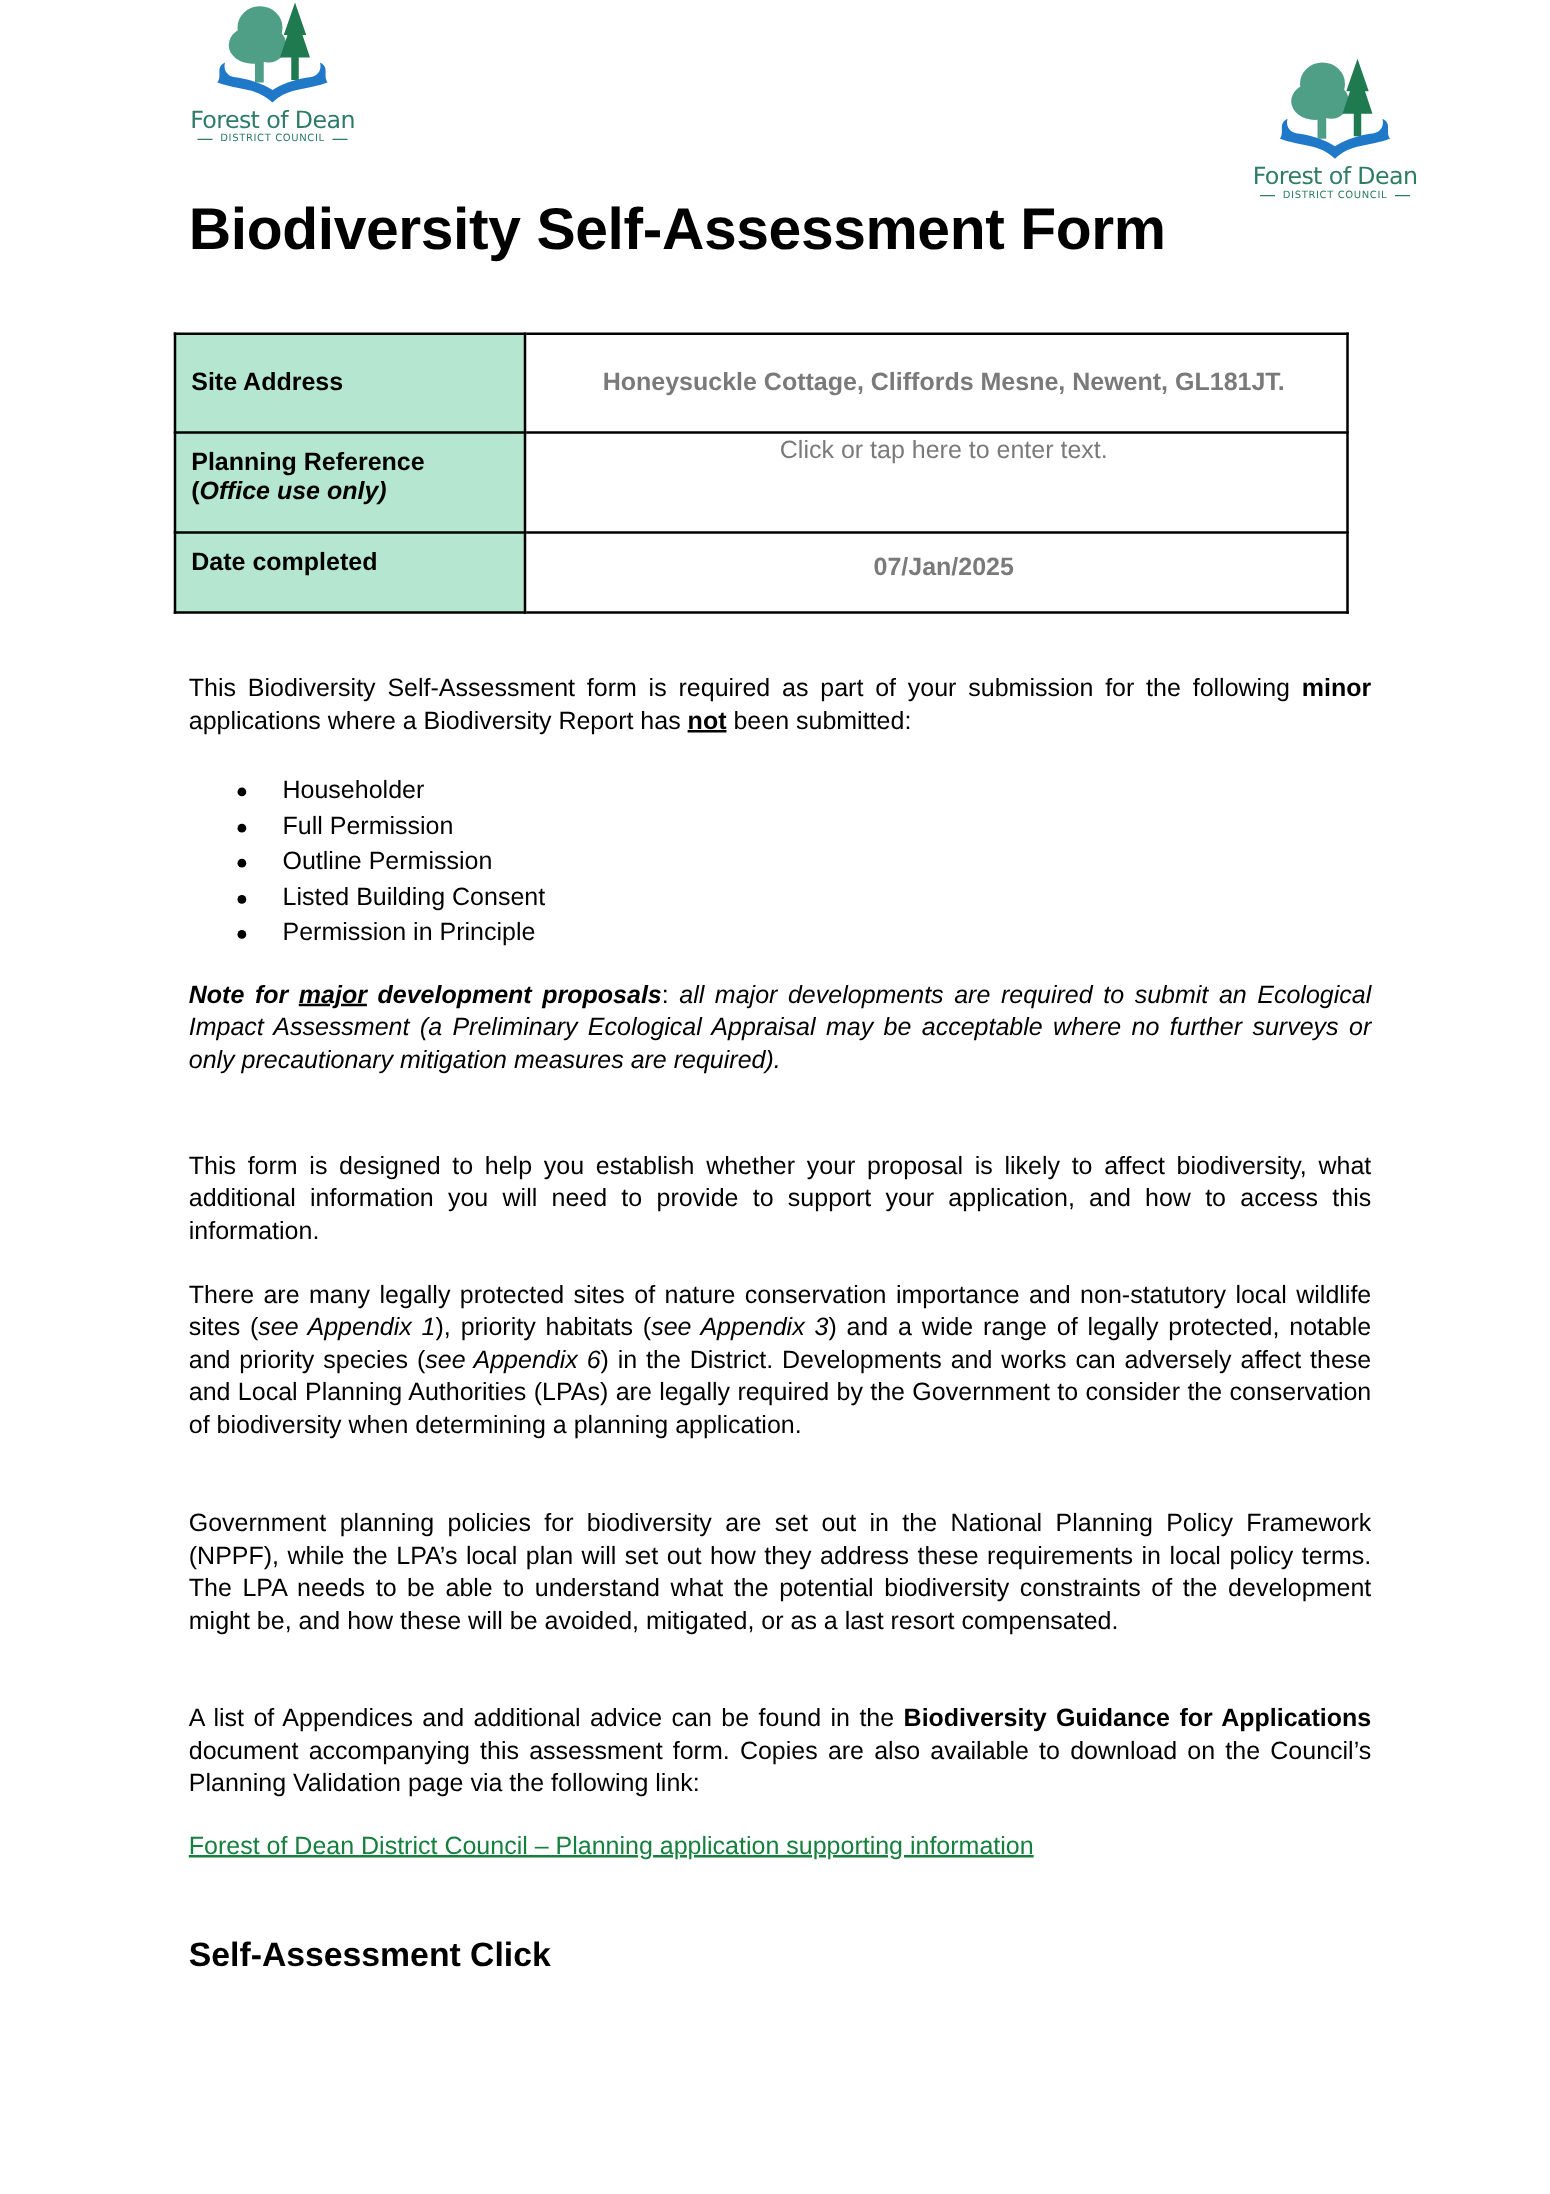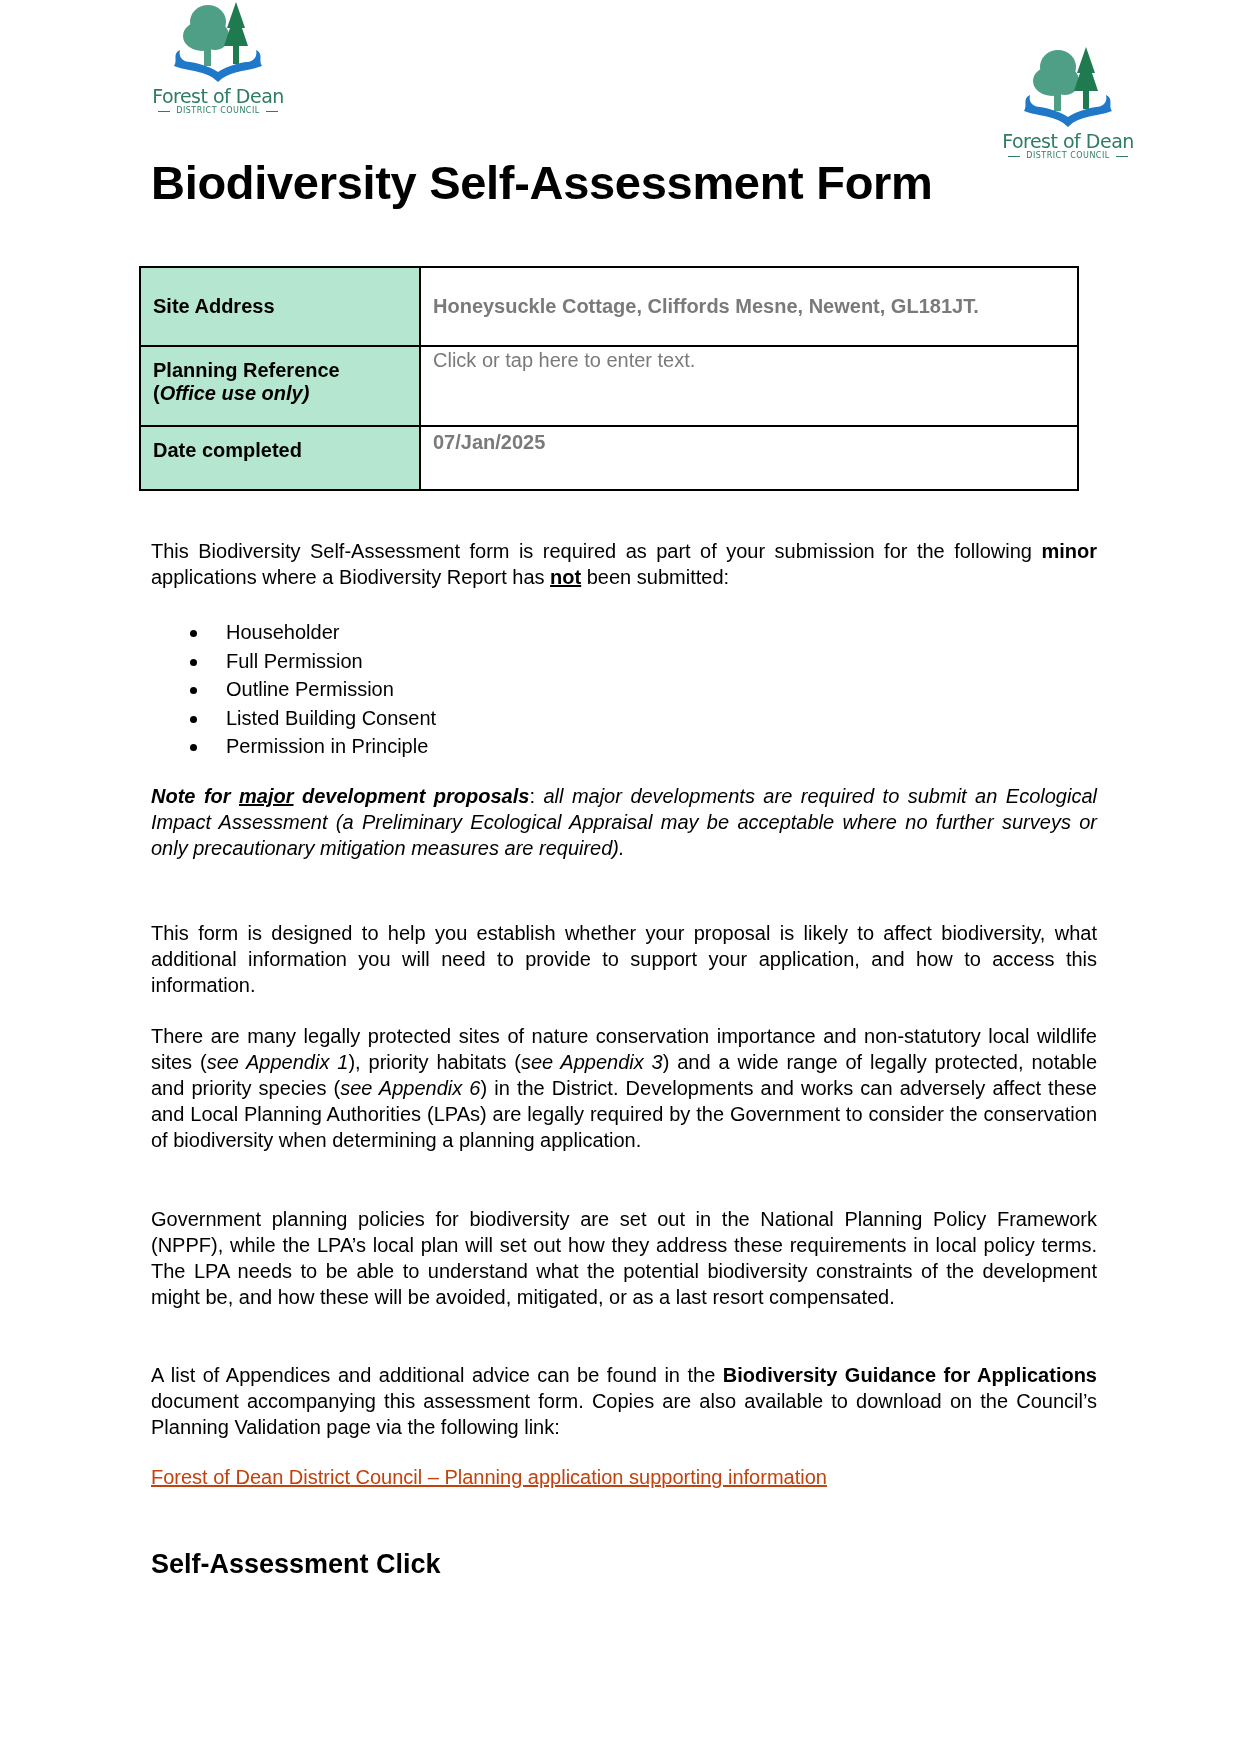--- a/index.html
+++ b/index.html
@@ -10,33 +10,33 @@
   .logo svg { display:block; margin:0 auto; }
   .logo-name { font-family:"DejaVu Sans", sans-serif; font-size:19px; color:#2e7d62; letter-spacing:-0.5px; line-height:20px; margin-top:2px; }
   .logo-sub { font-family:"DejaVu Sans", sans-serif; font-size:8px; color:#2e7d62; letter-spacing:0.5px; line-height:10px; display:flex; align-items:center; justify-content:center; gap:6px; }
   .logo-sub .dash { display:inline-block; width:12px; height:1px; background:#2e7d62; }
 
   .title { position:absolute; left:151px; top:155px; font-size:47px; font-weight:bold; letter-spacing:-0.3px; white-space:nowrap; }
 
   table.info { position:absolute; left:139px; top:266px; width:940px; border-collapse:collapse; }
   table.info td { border:2px solid #000; vertical-align:top; padding:0; }
   td.lbl { width:278px; background:#b5e6cf; font-weight:bold; font-size:20px; }
-  td.val { color:#7a7a7a; font-size:20px; }
+  td.val { color:#7a7a7a; font-size:20px;text-align:center; }
   .lbl-inner, .val-inner { padding-left:12px; position:relative; }
 
   .para { position:absolute; left:151px; width:946px; font-size:20px; line-height:26px; text-align:justify; }
   .para b { font-weight:bold; }
   .para u { text-decoration:underline; }
   .italic { font-style:italic; }
 
   ul.bullets { position:absolute; left:151px; top:618px; margin:0; padding:0; list-style:none; font-size:20px; }
   ul.bullets li { height:28.5px; line-height:28px; position:relative; padding-left:75px; }
   ul.bullets li::before { content:""; position:absolute; left:39px; top:12px; width:7px; height:7px; border-radius:50%; background:#000; }
 
-  a.link { position:absolute; left:151px; top:1466px; font-size:20px; color:#c2410c; text-decoration:underline; white-space:nowrap; }
+  a.link { position:absolute; left:151px; top:1466px; font-size:20px; color:#15803d; text-decoration:underline; white-space:nowrap; }
   .h2 { position:absolute; left:151px; top:1549px; font-size:27px; font-weight:bold; white-space:nowrap; }
 </style>
 </head>
 <body>
 
 <div class="logo" style="left:148px; top:0px;">
   <svg width="116" height="84" viewBox="0 0 116 84">
     <ellipse cx="48" cy="22" rx="18" ry="17" fill="#4f9e86"></ellipse>
     <ellipse cx="42" cy="36" rx="19" ry="15" fill="#4f9e86"></ellipse>
     <ellipse cx="55" cy="36" rx="14" ry="14" fill="#4f9e86"></ellipse>
@@ -90,21 +90,21 @@
     </td>
     <td class="val">
       <div class="val-inner" style="padding-top:2px;">Click or tap here to enter text.</div>
     </td>
   </tr>
   <tr style="height:64px;">
     <td class="lbl">
       <div class="lbl-inner" style="padding-top:12px;">Date completed</div>
     </td>
     <td class="val">
-      <div class="val-inner" style="padding-top:4px; font-weight:bold;">07/Jan/2025</div>
+      <div class="val-inner" style="padding-top:16px; font-weight:bold;">07/Jan/2025</div>
     </td>
   </tr>
 </tbody>
   </table>
 
 <div class="para" style="top:538px;">
   <span>This Biodiversity Self-Assessment form is required as part of your submission for the following </span><b>minor</b><span> applications where a Biodiversity Report has </span><b><u>not</u></b><span> been submitted:</span>
 </div>
 
 <ul class="bullets">

